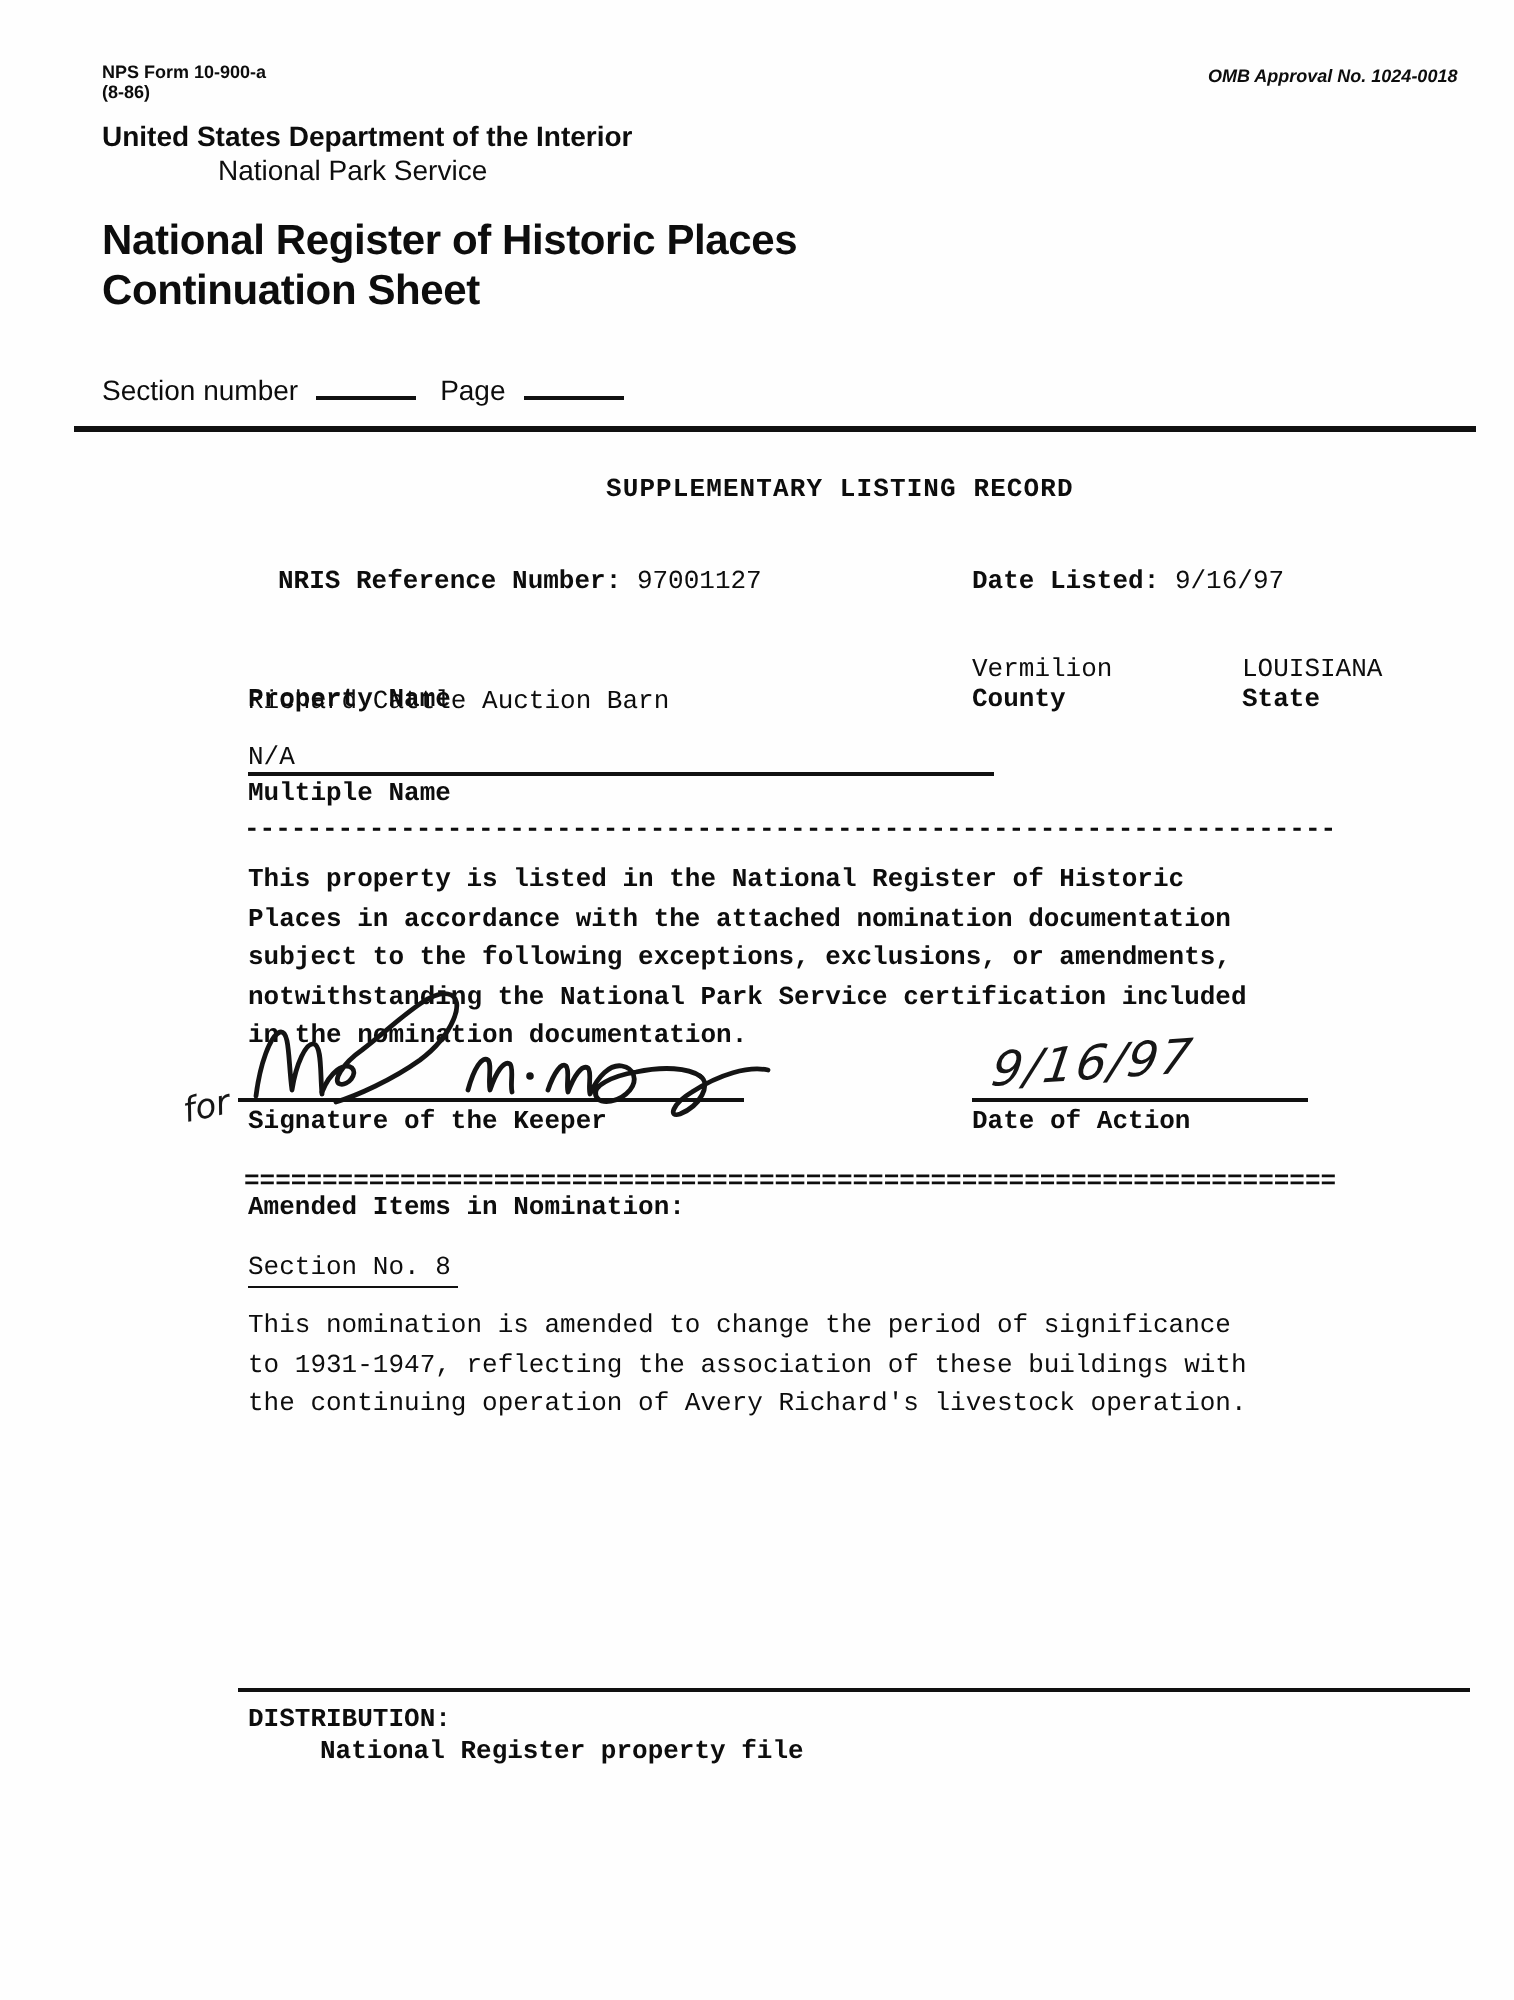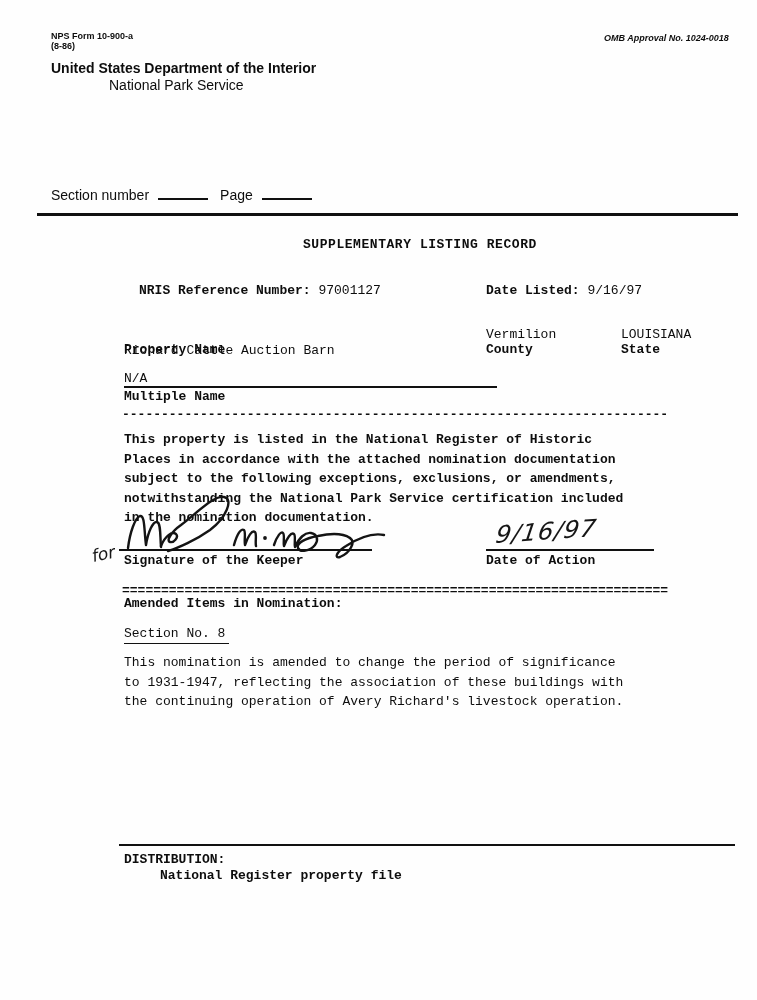--- a/index.html
+++ b/index.html
@@ -42,20 +42,24 @@
 
 <div class="page">
 
   <div class="abs tiny" style="left:51px;top:31px;">NPS Form 10-900-a</div>
   <div class="abs tiny" style="left:51px;top:41px;">(8-86)</div>
   <div class="abs tiny-italic" style="left:604px;top:33px;">OMB  Approval No. 1024-0018</div>
 
   <div class="abs dept" style="left:51px;top:60px;">United States Department of the Interior</div>
   <div class="abs agency-sub" style="left:69px;top:77px;margin-left:40px;">National Park Service</div>
 
+  <div class="abs big-title" style="left:51px;top:108px;">
+    <div>National Register of Historic Places</div>
+    <div>Continuation Sheet</div>
+  </div>
 
   <div class="abs secrow" style="left:51px;top:187px;">
     <span>Section number</span><span class="blank-line blank1"></span><span>Page</span><span class="blank-line blank2"></span>
   </div>
 
   <div class="abs rule" style="left:37px;top:213px;width:701px;height:2.6px;"></div>
 
   <div class="abs mono mono-b slr" style="left:303px;top:237px;">SUPPLEMENTARY LISTING RECORD</div>
 
   <div class="abs mono" style="left:124px;top:283px;margin-left:15px;"><span class="mono-b">NRIS Reference Number:</span><span> </span><span>97001127</span></div>

